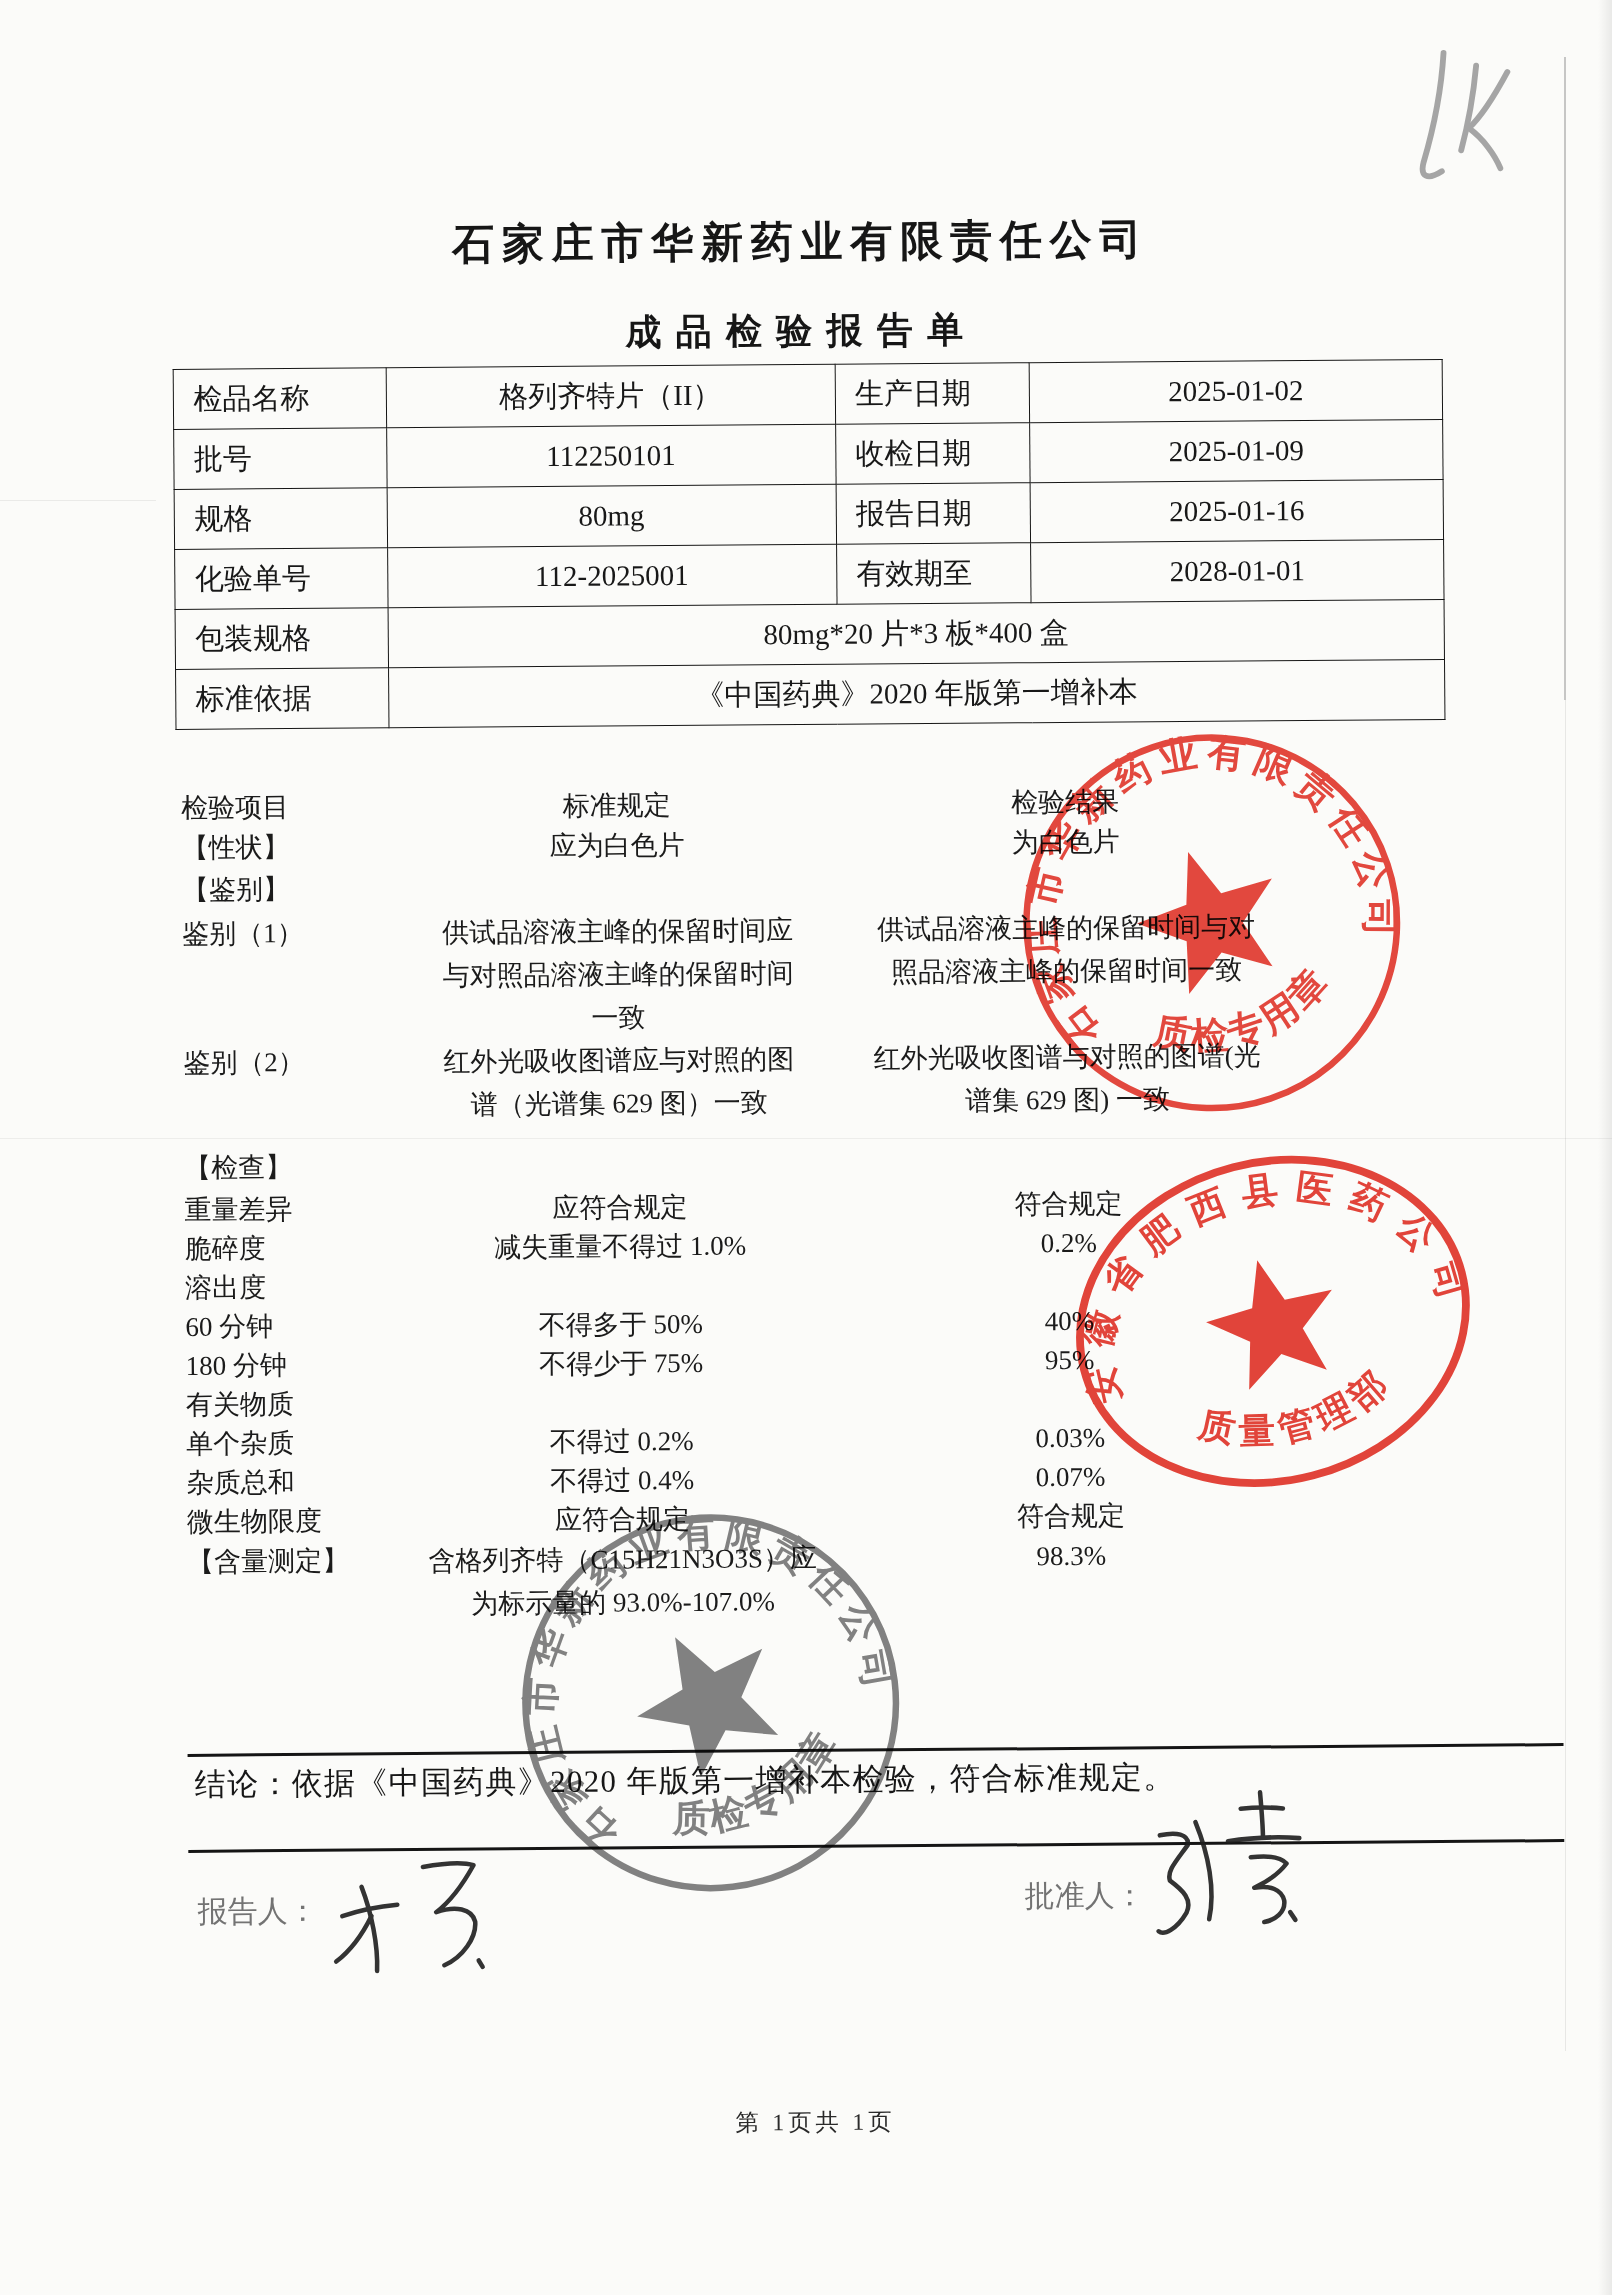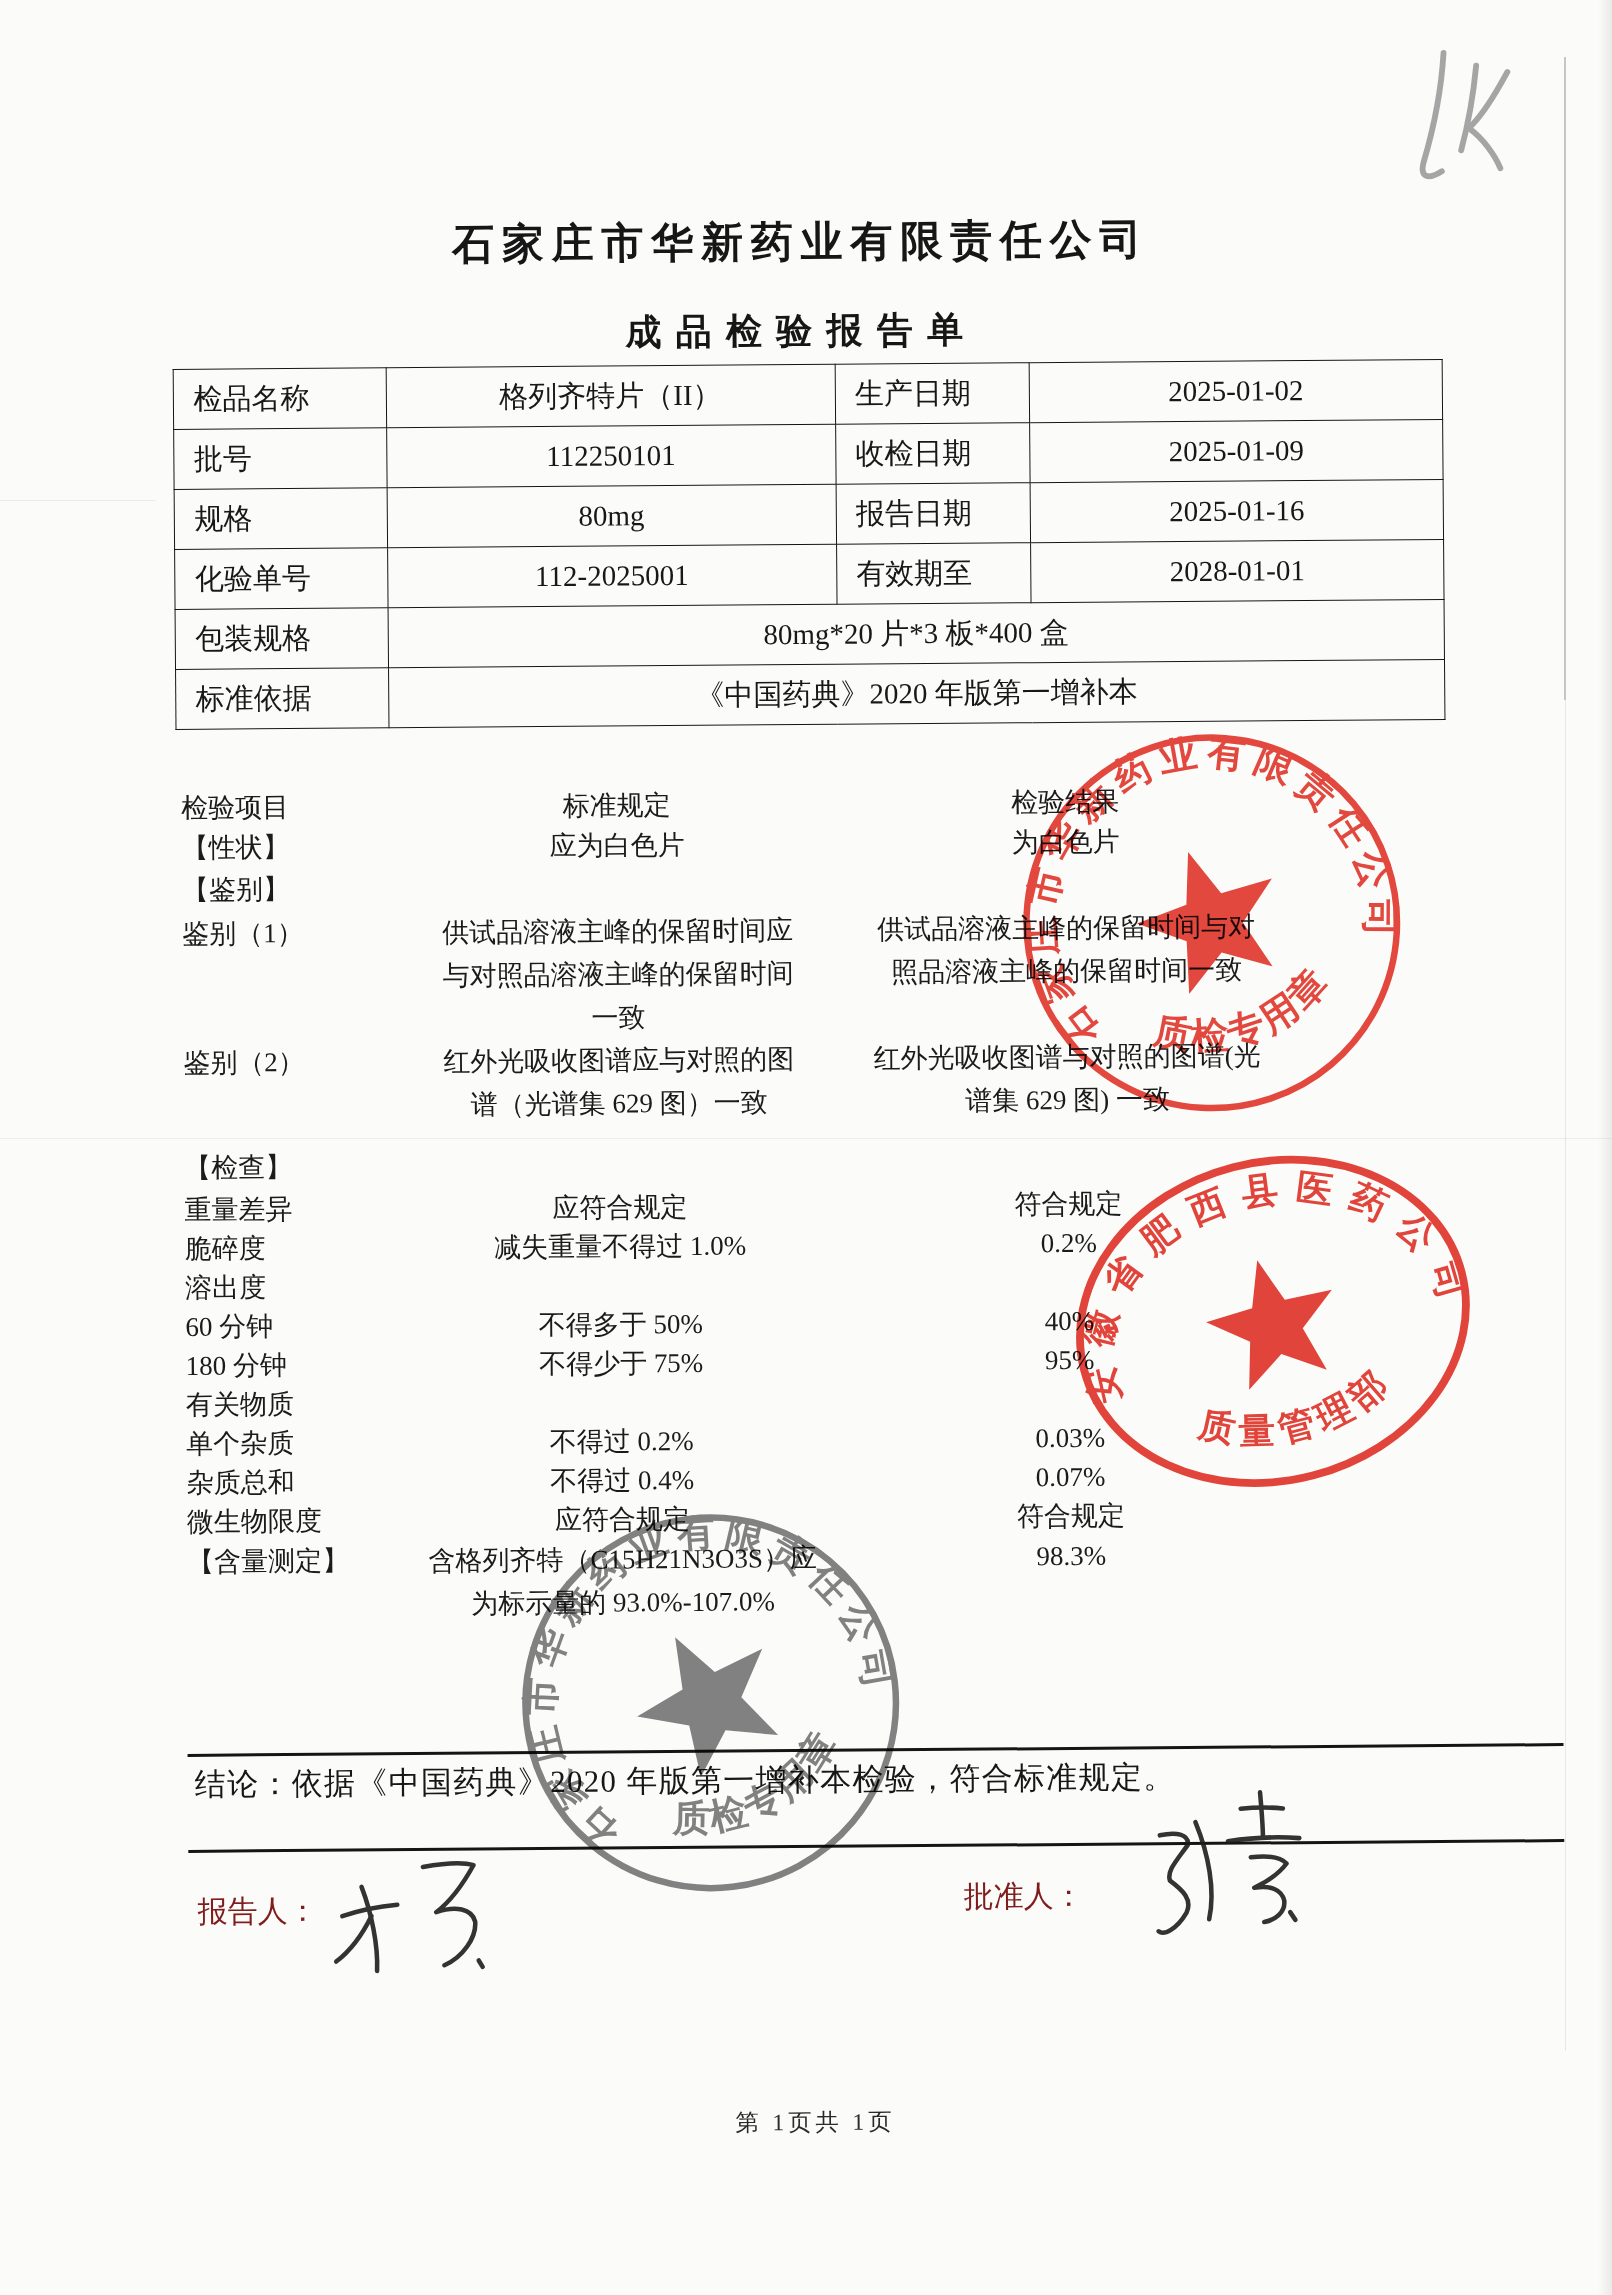--- a/index.html
+++ b/index.html
@@ -27,21 +27,21 @@
   .insp{position:absolute;left:177px;top:783px;width:1226px;font-size:27px;color:#1b1b1b;}
   .insp-row{display:flex;align-items:flex-start;}
   .ci{width:221px;padding-left:5.2px;line-height:40px;}
   .cs{width:429px;text-align:center;line-height:43px;white-space:pre-line;}
   .cr{width:468px;text-align:center;line-height:43px;white-space:pre-line;padding-right:52px;}
   .insp-head .ci,.insp-head .cs,.insp-head .cr{font-size:27px;}
   
   .rule{position:absolute;left:181px;width:1376px;height:3.2px;background:#151515;}
   .conclusion-text{position:absolute;left:188px;top:1759px;font-size:31px;letter-spacing:1.3px;color:#171717;}
   
-  .sig-label{position:absolute;font-size:30px;color:#7f1d1d;}
+  .sig-label{position:absolute;font-size:30px;color:#737373;}
   
   .footer{position:absolute;top:2106px;left:0;width:100%;text-align:center;
     font-size:23.4px;letter-spacing:3.9px;color:#2a2a2a;}
   
   .stamp{position:absolute;mix-blend-mode:multiply;}
   .stamp svg text{font-family:"Liberation Serif","DejaVu Serif",serif;font-weight:bold;}
   .stamp-a{left:1017px;top:731px;transform:rotate(-18deg);opacity:.92;}
   .stamp-b{left:1062px;top:1156px;transform:rotate(-14deg);opacity:.94;}
   .stamp-c{left:510px;top:1507px;transform:rotate(-28deg);opacity:.78;}
   
@@ -194,21 +194,21 @@
   <div class="sig-label" style="left:190px;top:1887px">报告人：</div>
   <svg class="sig-svg" style="left:305px;top:1838px" width="208" height="149" viewBox="0 0 320 230">
     <g fill="none" stroke="#1d1d1d" stroke-width="7" stroke-linecap="round" stroke-linejoin="round" opacity="0.9">
       <path d="M 75 70 C 90 110, 100 160, 98 200"></path>
       <path d="M 45 115 C 75 105, 105 100, 130 98"></path>
       <path d="M 90 115 C 75 145, 55 170, 35 185"></path>
       <path d="M 170 40 C 200 35, 230 32, 248 38 C 230 70, 210 95, 190 110 C 220 100, 245 105, 250 125 C 252 150, 230 180, 202 192"></path>
       <path d="M 255 185 l 6 10"></path>
     </g>
   </svg>
-  <div class="sig-label" style="left:956px;top:1878px">批准人：</div>
+  <div class="sig-label" style="left:1017px;top:1878px">批准人：</div>
   <svg class="sig-svg" style="left:1104px;top:1786px" width="214" height="169" viewBox="0 0 330 260">
     <g fill="none" stroke="#1d1d1d" stroke-width="7" stroke-linecap="round" stroke-linejoin="round" opacity="0.9">
       <path d="M 75 80 C 100 75, 120 78, 118 95 C 100 120, 85 135, 90 150 C 110 165, 125 180, 115 200 C 100 225, 80 235, 72 228"></path>
       <path d="M 130 60 C 150 110, 160 165, 150 210"></path>
       <path d="M 200 40 C 220 38, 245 38, 265 40"></path>
       <path d="M 230 15 C 232 40, 234 65, 234 85"></path>
       <path d="M 180 90 C 215 85, 255 83, 290 86"></path>
       <path d="M 215 115 C 240 112, 260 114, 270 125 C 255 145, 235 155, 220 162 C 245 158, 262 165, 266 182 C 268 200, 252 212, 235 215"></path>
       <path d="M 275 200 l 8 12"></path>
     </g>

